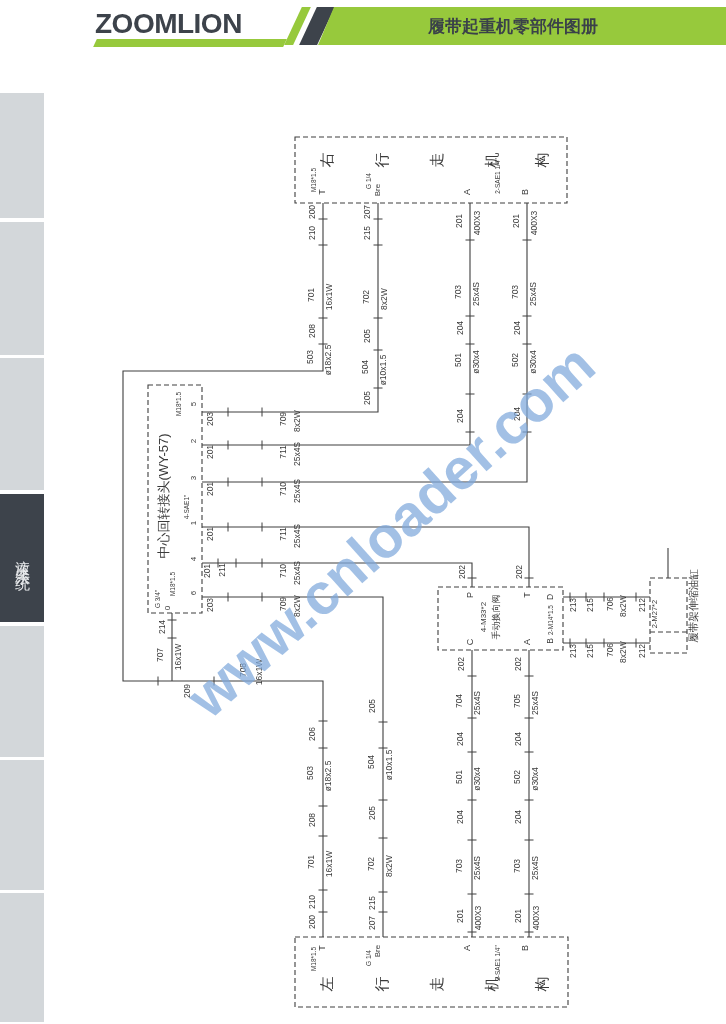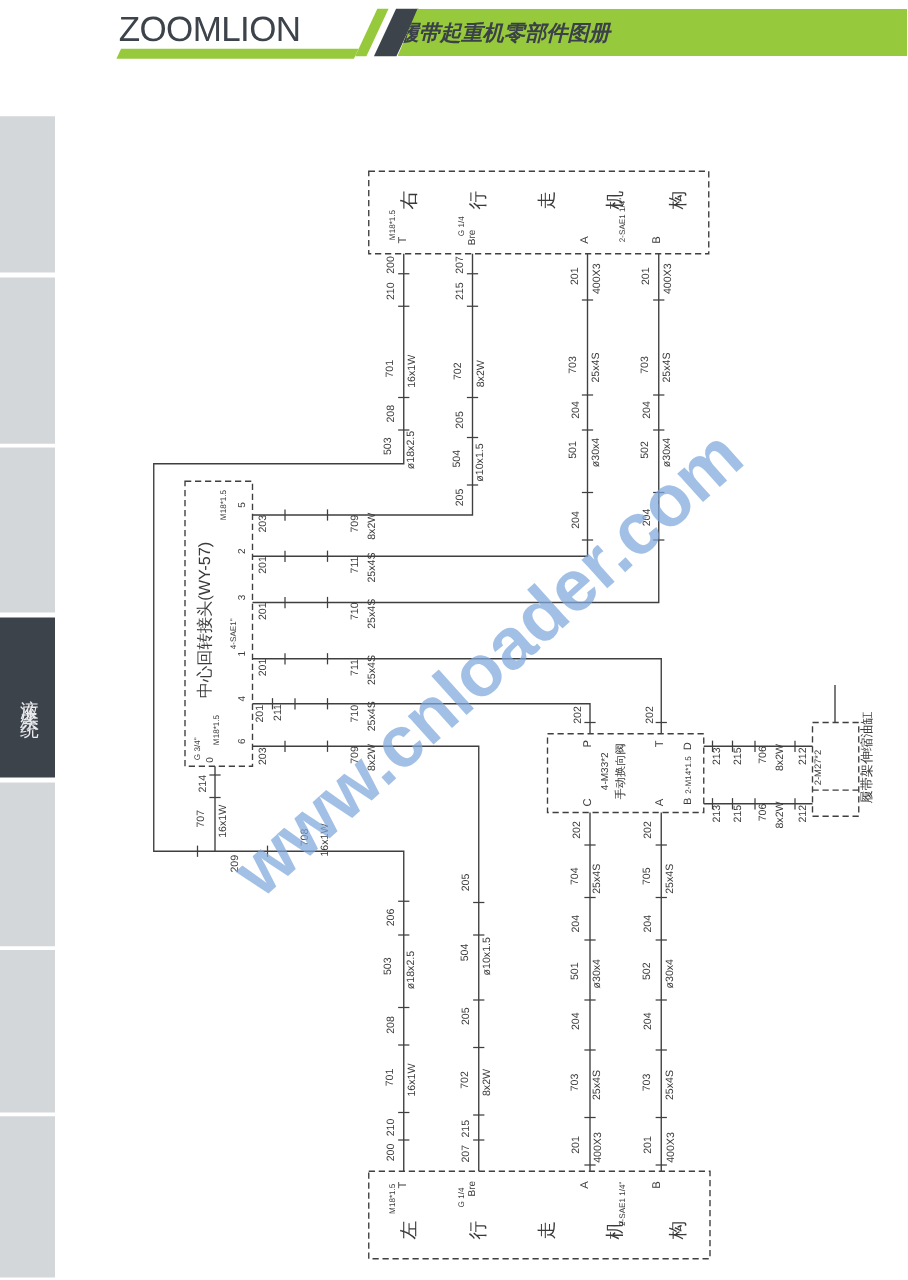--- a/index.html
+++ b/index.html
@@ -1,29 +1,29 @@
 <!DOCTYPE html>
 <html><head>
 <meta charset="utf-8">
 <style>
   html,body{margin:0;padding:0;background:#ffffff;}
   #page{position:relative;width:726px;height:1024px;background:#ffffff;overflow:hidden;
         font-family:"Liberation Sans","DejaVu Sans",sans-serif;}
   
-  #logo{position:absolute;left:95px;top:8px;font-size:28px;font-weight:normal;
+  #logo{position:absolute;left:95px;top:8px;font-size:28px;font-weight:bold;
         letter-spacing:-0.5px;color:#3d434b;}
   #logo-underline{position:absolute;left:95px;top:39px;width:190px;height:8px;
         background:#97c93c;transform:skewX(-25deg);}
   #slash-green{position:absolute;left:293px;top:7px;width:9px;height:38px;
         background:#97c93c;transform:skewX(-25deg);}
   #slash-dark{position:absolute;left:308px;top:7px;width:18px;height:38px;
         background:#3d434b;transform:skewX(-25deg);}
   #header-bar{position:absolute;left:318px;top:7px;width:408px;height:38px;
         background:#97c93c;clip-path:polygon(16px 0,100% 0,100% 100%,0 100%);
-        display:flex;align-items:center;justify-content:flex-start;font-style:italic;}
+        display:flex;align-items:center;justify-content:center;}
   #header-title{font-size:17px;font-weight:bold;color:#3a4149;padding-right:18px;}
   
   .side-tab{position:absolute;left:0;width:44px;background:#d3d7da;}
   .side-tab.active{background:#3d434b;display:flex;align-items:center;justify-content:center;}
   .side-tab-label{writing-mode:vertical-rl;text-orientation:upright;color:#e9ebed;
         font-size:15px;letter-spacing:5px;}
   
   #diag{position:absolute;left:0;top:0;}
   #diag text{font-family:"Liberation Sans","DejaVu Sans",sans-serif;fill:#3a3a3a;}
   

